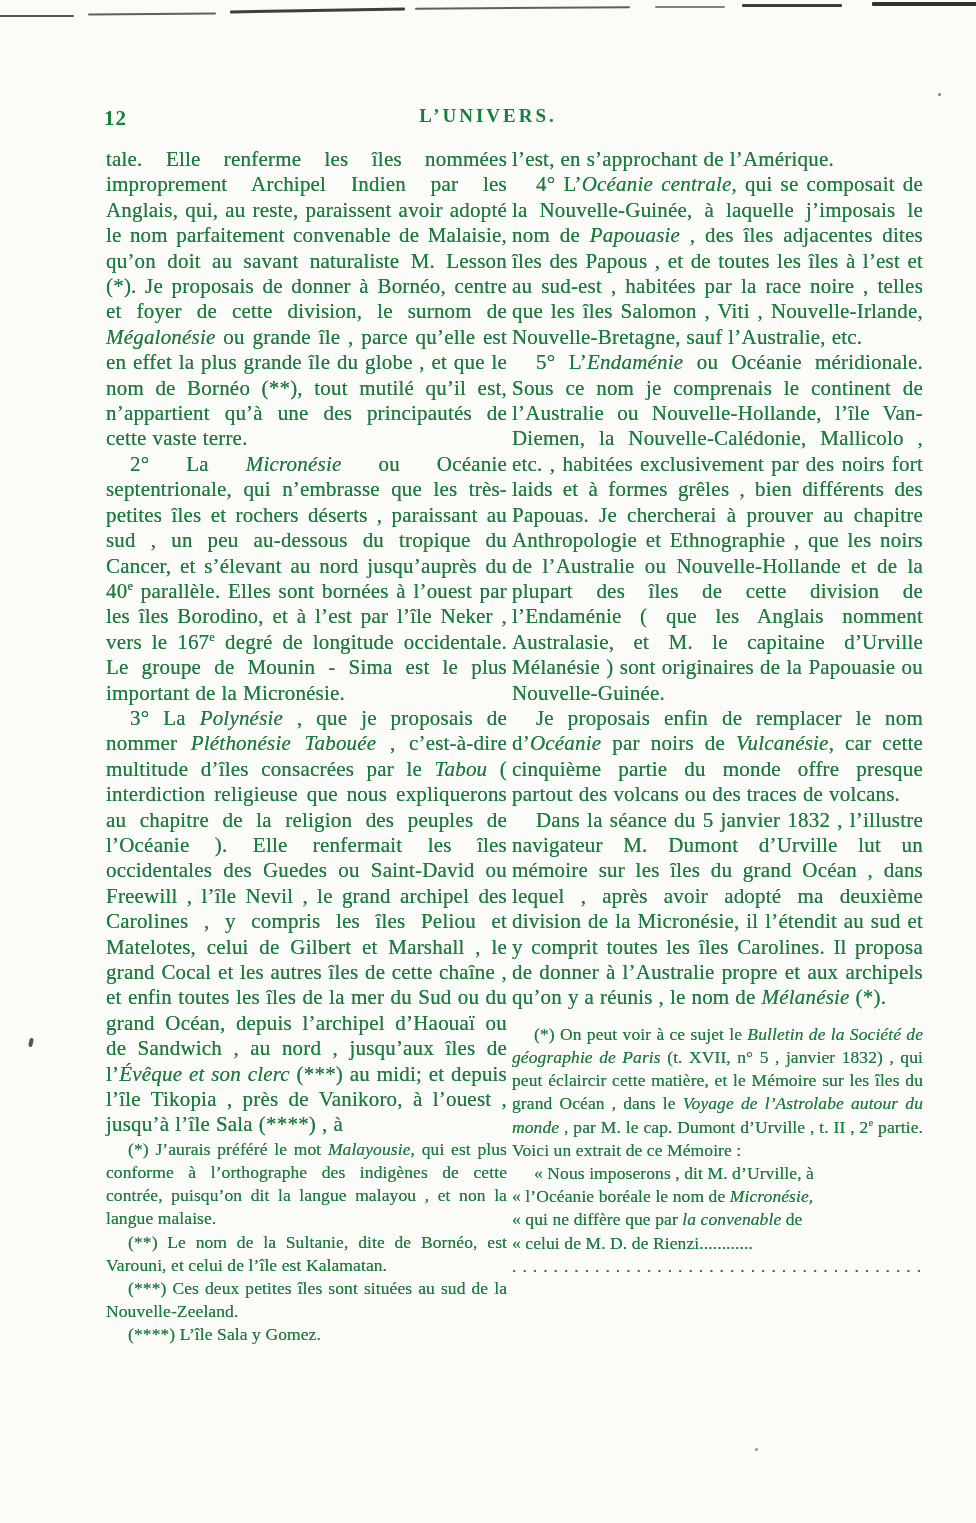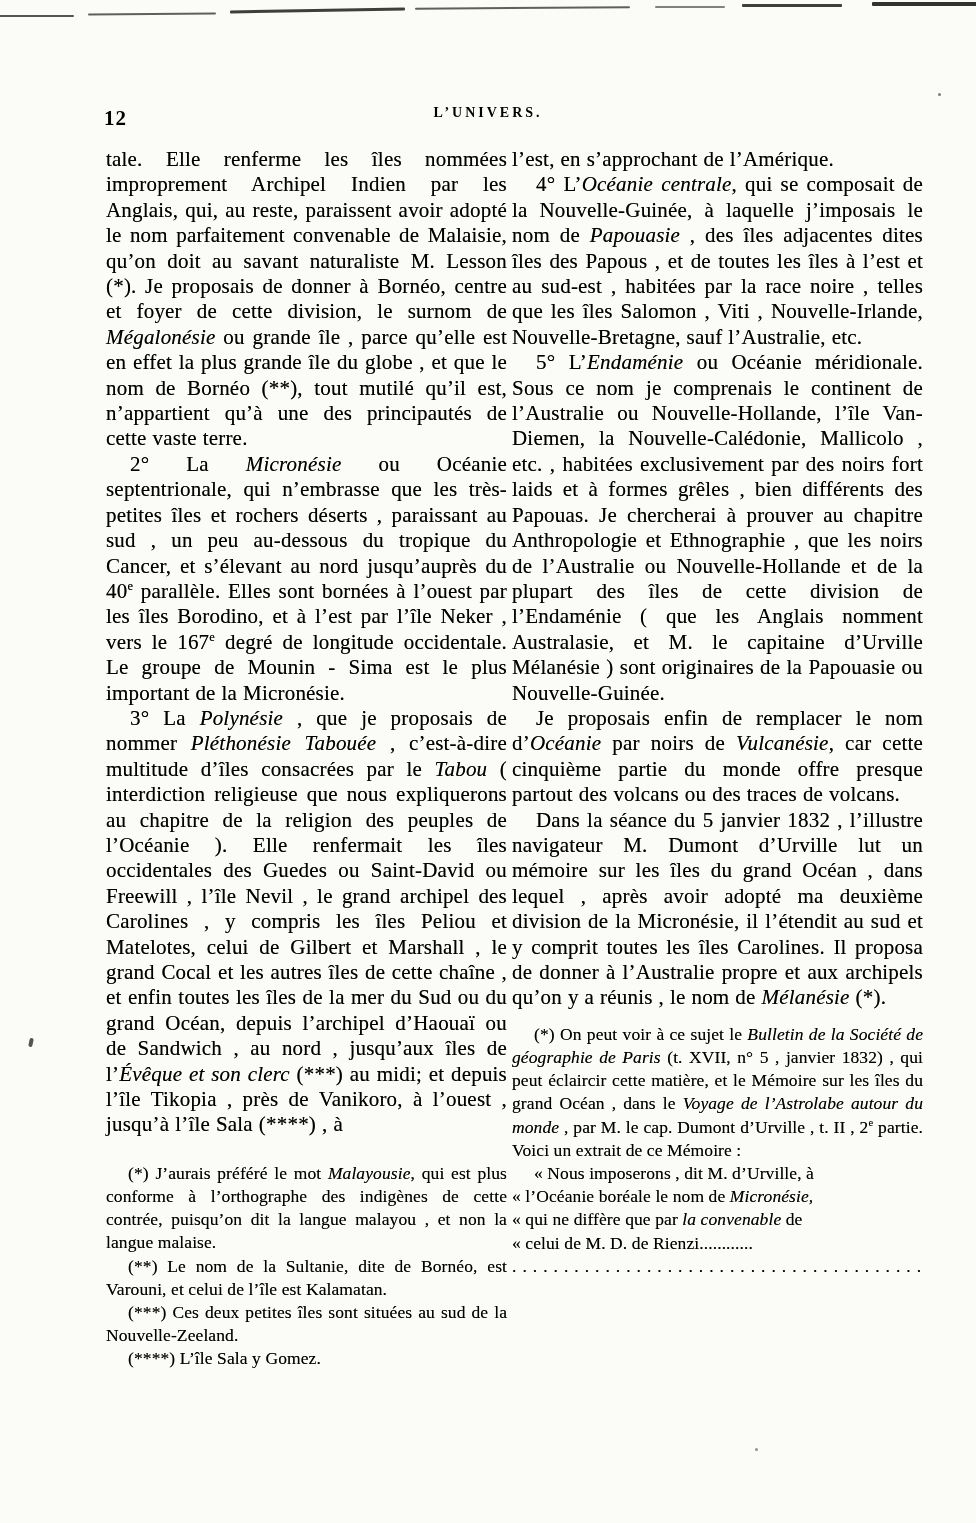--- a/index.html
+++ b/index.html
@@ -6,21 +6,21 @@
   html, body { margin: 0; padding: 0; }
   body { background: #d8d8d4; }
   .page {
     position: relative;
     width: 976px;
     height: 1523px;
     margin: 0 auto;
     background: #fbfbf8;
     overflow: hidden;
     font-family: "Liberation Serif", "DejaVu Serif", serif;
-    color: #000000;
+    color: #15803d;
   }
   
   .artifact { position: absolute; background: #1c1c1a; border-radius: 1px; }
   .seg1 { left: -4px;  top: 15px; width: 78px;  height: 2px; opacity: .75; }
   .seg2 { left: 88px;  top: 13px; width: 128px; height: 2px; opacity: .7; transform: rotate(-.4deg); }
   .seg3 { left: 230px; top: 9px;  width: 175px; height: 3px; transform: rotate(-1deg); opacity: .85; }
   .seg4 { left: 415px; top: 7px;  width: 215px; height: 2px; transform: rotate(-.4deg); opacity: .7; }
   .seg5 { left: 655px; top: 6px;  width: 70px;  height: 2px; opacity: .55; }
   .seg6 { left: 742px; top: 4px;  width: 100px; height: 3px; opacity: .85; }
   .seg7 { left: 872px; top: 2px;  width: 108px; height: 4px; opacity: .9; }
@@ -28,39 +28,39 @@
   .sp1 { left: 29px;  top: 1038px; width: 4px; height: 9px; border-radius: 2px; transform: rotate(12deg); opacity:.8; }
   .sp2 { left: 938px; top: 93px;  width: 3px; height: 3px; opacity:.6; }
   .sp3 { left: 755px; top: 1448px; width: 3px; height: 3px; opacity:.5; }
 
   .pagenum {
     position: absolute; left: 104px; top: 106px;
     font-size: 21px; font-weight: bold; letter-spacing: 1px;
   }
   .runhead {
     position: absolute; left: 0; top: 105px; width: 100%;
-    text-align: center; font-size: 14px; font-weight: bold; letter-spacing: 3px;
+    text-align: center; font-size: 19px; font-weight: bold; letter-spacing: 3px;
   }
 
   .col { position: absolute; top: 147px; }
   .col-left  { left: 106px; width: 401px; }
   .col-right { left: 512px; width: 411px; }
 
   .body-text p {
     margin: 0;
     font-size: 21px;
     line-height: 25.4px;
     text-align: justify;
     letter-spacing: 0.2px;
     word-spacing: 0.5px;
     text-shadow: 0 0 0.5px rgba(25,25,20,.6);
   }
   p.indent { text-indent: 24px; }
 
-  .footnotes { margin-top: 24px; }
+  .footnotes { }
   .col-right .footnotes { margin-top: 12px; }
   .footnotes p {
     margin: 0;
     font-size: 17.5px;
     line-height: 23.2px;
     text-align: justify;
     letter-spacing: 0.1px;
     text-indent: 22px;
     text-shadow: 0 0 0.4px rgba(25,25,20,.55);
   }

